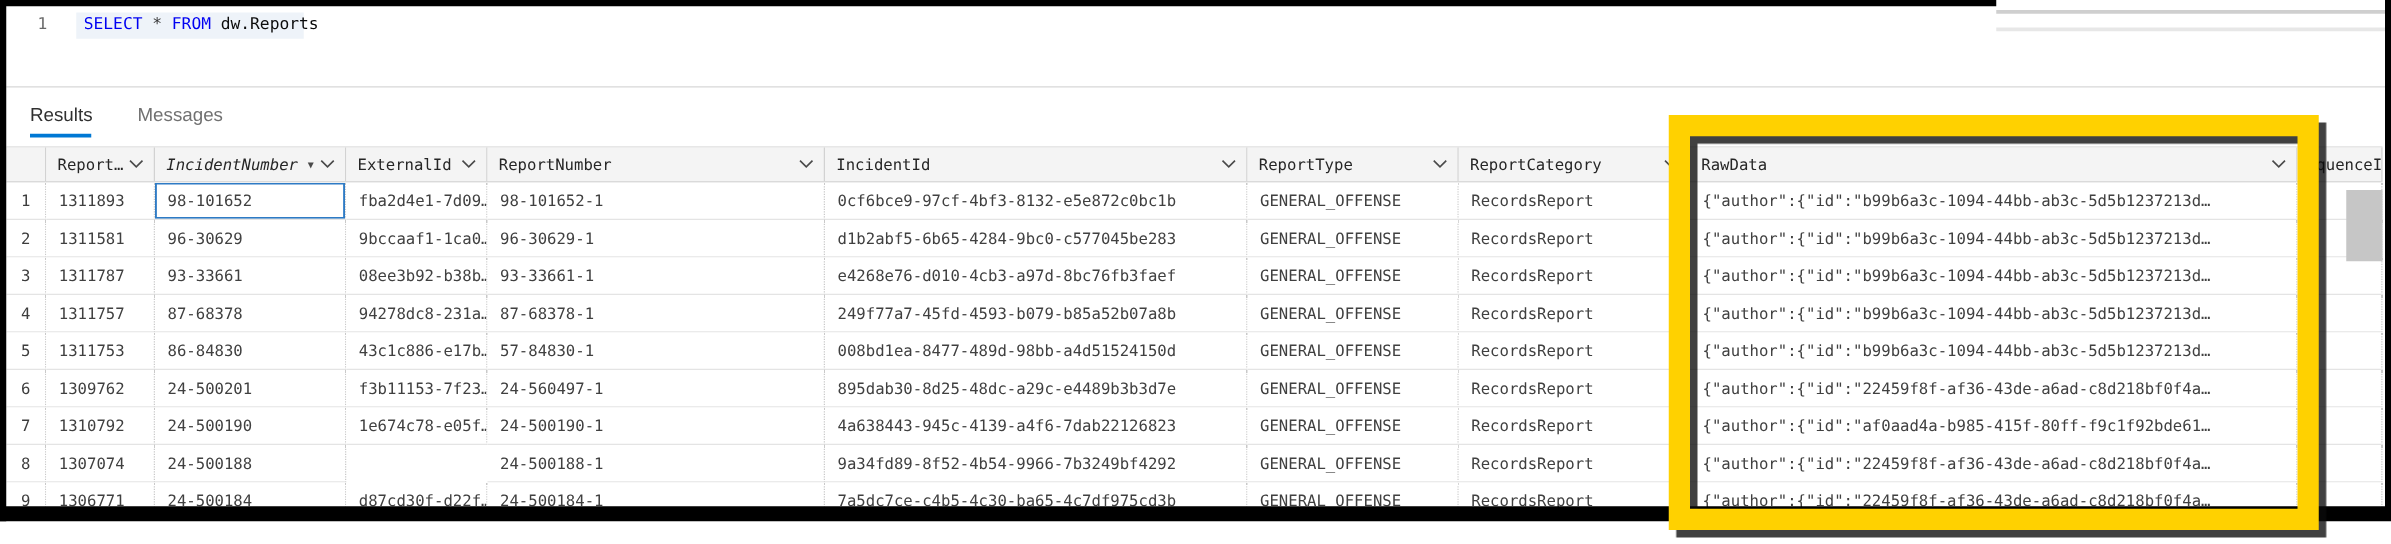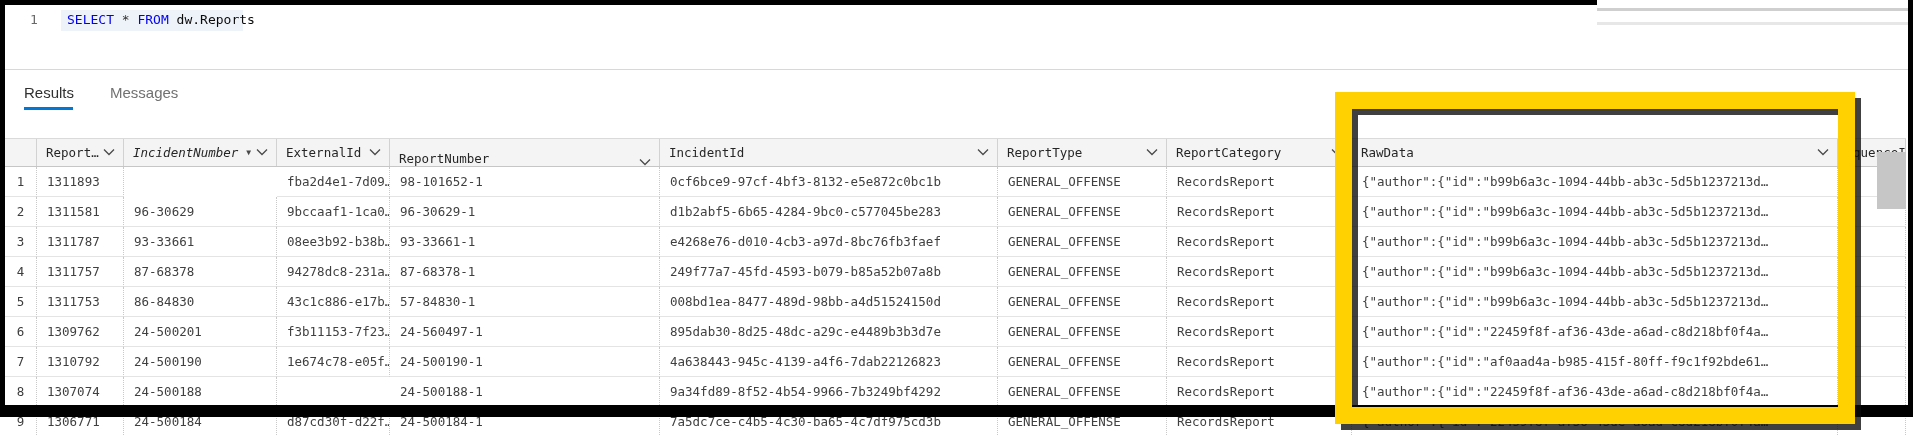--- a/index.html
+++ b/index.html
@@ -23,21 +23,21 @@
   .tok-identifier{color:#0b0b0b;}
   
   .divider{background:#d8d8d8;}
   
   .tab{position:absolute;top:84px;font-size:15px;cursor:default;}
   .tab-active{color:#303030;}
   .tab-inactive{color:#717171;}
   .tab-underline{position:absolute;left:24px;top:107px;width:49px;height:3px;background:#0078d4;}
   
   #grid{left:5px;top:117px;width:1903px;height:298px;overflow:hidden;
-        font-family:"DejaVu Sans Mono","Liberation Mono",monospace;font-size:12.5px;color:#404040;margin-top:21px;}
+        font-family:"DejaVu Sans Mono","Liberation Mono",monospace;font-size:12.5px;color:#404040;}
   .grid-header-bg{position:absolute;left:0;top:0;width:1901px;height:29px;background:#f4f4f4;
         border-top:1px solid #dadada;border-bottom:1px solid #c6c6c6;box-sizing:border-box;}
   .hcell{position:absolute;top:1px;height:27px;display:flex;align-items:center;box-sizing:border-box;
         border-right:1px solid #d2d2d2;padding-left:9px;color:#262626;background:#f4f4f4;overflow:hidden;}
   .hlabel{flex:1 1 auto;white-space:nowrap;overflow:hidden;}
   .italic .hlabel{font-style:italic;}
   .sort{flex:0 0 auto;font-size:8px;color:#4a4a4a;margin-right:5px;line-height:27px;}
   .chev{flex:0 0 auto;margin-right:8px;display:inline-flex;align-items:center;}
   .grow{position:absolute;left:0;width:1903px;height:30px;}
   .cell{position:absolute;top:0;height:30px;line-height:29px;box-sizing:border-box;
@@ -92,21 +92,21 @@
           </span>
         </div>
         <div class="hcell" style="left: 272px; width: 113px;">
           <span class="hlabel">ExternalId</span>
           <span class="chev">
             <svg width="12" height="7" viewBox="0 0 12 7">
               <polyline points="1,0.5 6,5.5 11,0.5" fill="none" stroke="#4a4a4a" stroke-width="1.3"></polyline>
             </svg>
           </span>
         </div>
-        <div class="hcell" style="left: 385px; width: 270px; align-items: flex-end;">
+        <div class="hcell" style="left: 385px; width: 270px;">
           <span class="hlabel">ReportNumber</span>
           <span class="chev">
             <svg width="12" height="7" viewBox="0 0 12 7">
               <polyline points="1,0.5 6,5.5 11,0.5" fill="none" stroke="#4a4a4a" stroke-width="1.3"></polyline>
             </svg>
           </span>
         </div>
         <div class="hcell" style="left: 655px; width: 338px;">
           <span class="hlabel">IncidentId</span>
           <span class="chev">
@@ -140,20 +140,21 @@
           </span>
         </div>
         <div class="hcell" style="left: 1833px; width: 68px;">
           <span class="hlabel" style="margin-left: -9px;">SequenceId</span>
         </div>
       </div>
     <div id="grid-body">
         <div class="grow" style="top: 29px;">
           <div class="cell rnum" style="left: 0px; width: 32px;">1</div>
           <div class="cell" style="left: 32px; width: 87px;">1311893</div>
+          <div class="cell selected" style="left: 119px; width: 153px;">98-101652</div>
           <div class="cell" style="left: 272px; width: 113px;">fba2d4e1-7d09…</div>
           <div class="cell" style="left: 385px; width: 270px;">98-101652-1</div>
           <div class="cell" style="left: 655px; width: 338px;">0cf6bce9-97cf-4bf3-8132-e5e872c0bc1b</div>
           <div class="cell" style="left: 993px; width: 169px;">GENERAL_OFFENSE</div>
           <div class="cell" style="left: 1162px; width: 185px;">RecordsReport</div>
           <div class="cell" style="left: 1347px; width: 486px;">{"author":{"id":"b99b6a3c-1094-44bb-ab3c-5d5b1237213d…</div>
           <div class="cell" style="left: 1833px; width: 68px;"></div>
         </div>
         <div class="grow" style="top: 59px;">
           <div class="cell rnum" style="left: 0px; width: 32px;">2</div>

